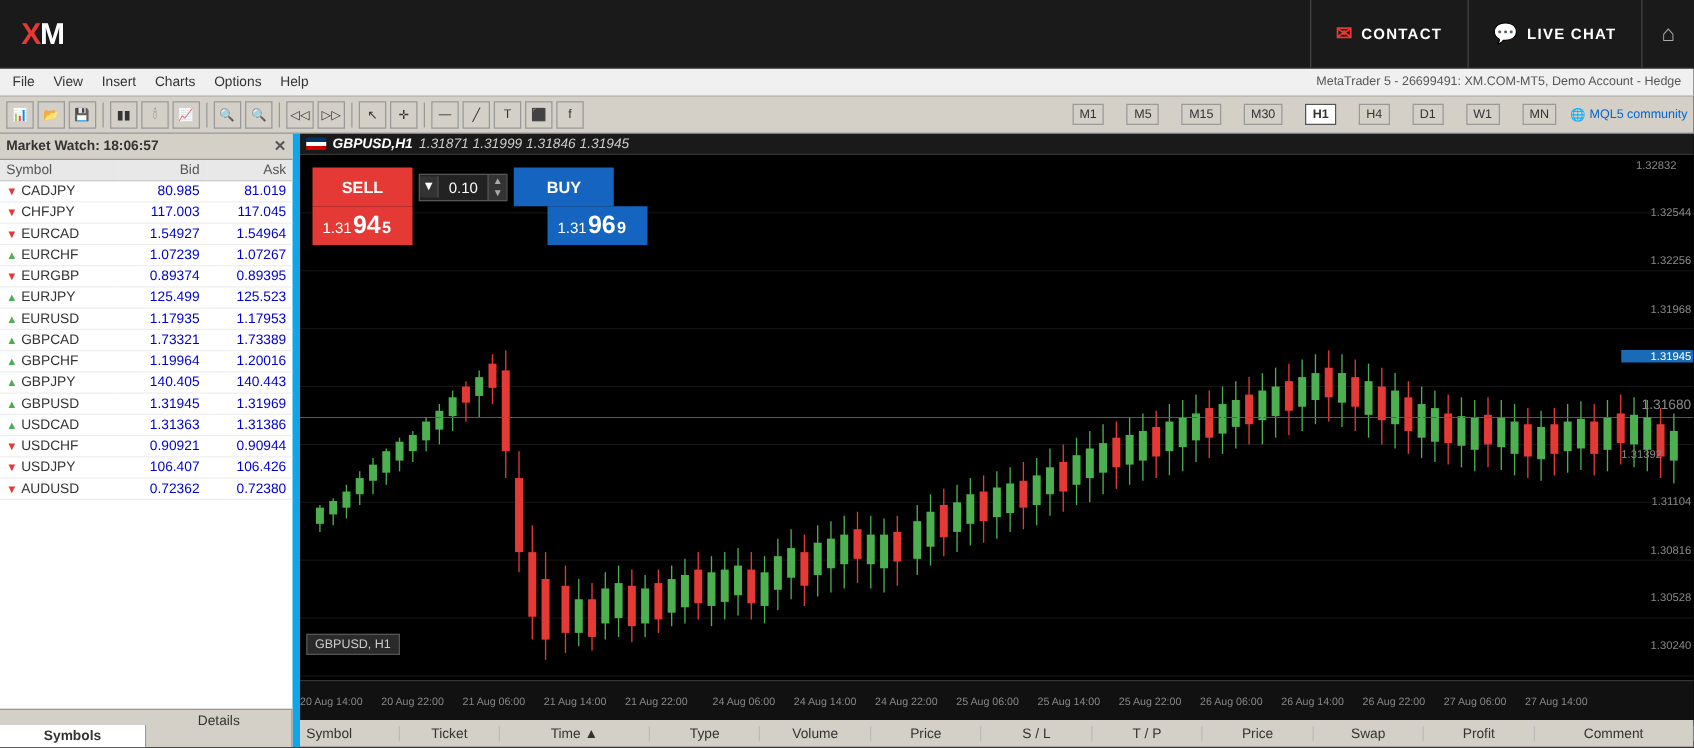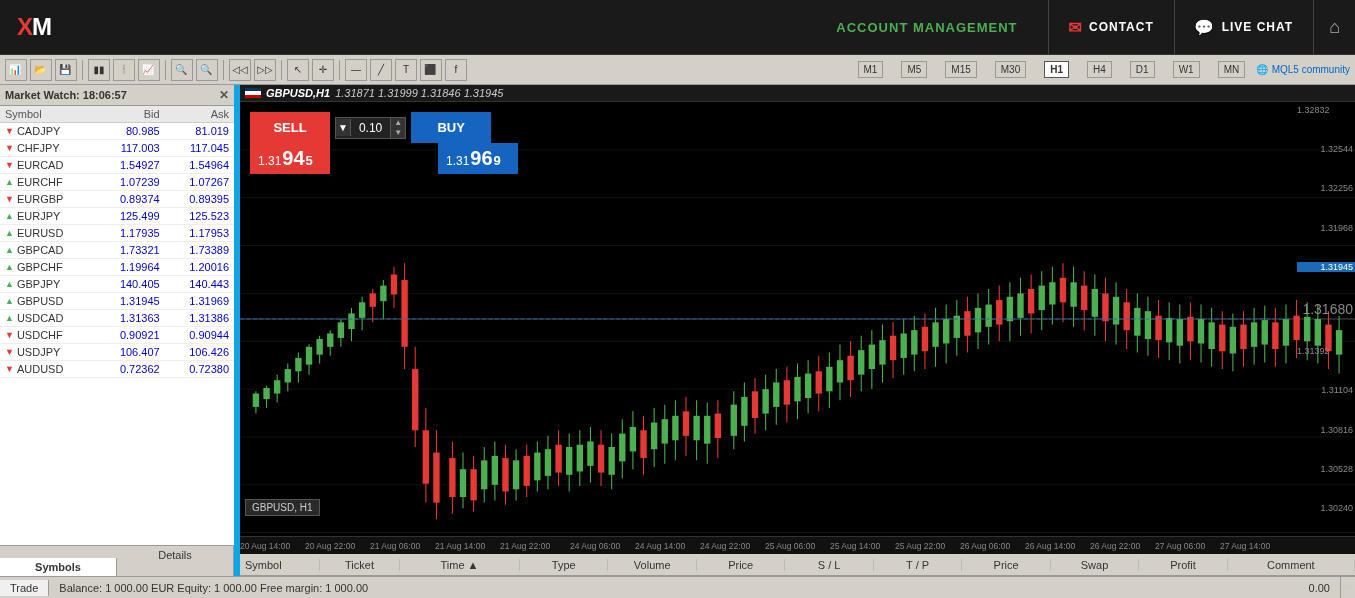--- a/index.html
+++ b/index.html
@@ -423,34 +423,42 @@
 
   <div class="top-nav">
     <div class="logo-area">
       <svg width="90" height="36" viewBox="0 0 90 36">
         <rect x="0" y="0" width="36" height="36" fill="#1a1a1a"></rect>
         <text x="2" y="26" font-size="24" font-weight="bold" fill="#e53935">X</text>
         <text x="17" y="26" font-size="24" font-weight="bold" fill="#fff">M</text>
       </svg>
     </div>
     <div class="nav-spacer"></div>
-    <div class="nav-account-mgmt">ACCOUNT MANAGEMENT</div>
     <div class="nav-contact">
       <span class="envelope-icon">✉</span>
       <span>CONTACT</span>
     </div>
     <div class="nav-livechat">
       <span class="chat-icon">💬</span>
       <span>LIVE CHAT</span>
     </div>
     <div class="nav-home">
       <span>⌂</span>
     </div>
   </div>
 
+  <div class="menu-bar">
+    <span class="menu-item">File</span>
+    <span class="menu-item">View</span>
+    <span class="menu-item">Insert</span>
+    <span class="menu-item">Charts</span>
+    <span class="menu-item">Options</span>
+    <span class="menu-item">Help</span>
+    <span class="menu-info">MetaTrader 5 - 26699491: XM.COM-MT5, Demo Account - Hedge</span>
+  </div>
 
   <div class="toolbar">
 
     <div class="tb-btn" title="New Chart">📊</div>
     <div class="tb-btn">📂</div>
     <div class="tb-btn">💾</div>
     <div class="tb-separator"></div>
     <div class="tb-btn">▮▮</div>
     <div class="tb-btn">🕯</div>
     <div class="tb-btn">📈</div>
@@ -929,38 +937,38 @@
                 </div>
                 <div class="price-buy">
                   <span class="price-prefix">1.31</span>
                   <span class="price-main">96</span>
                   <span class="price-small">9</span>
                 </div>
               </div>
             </div>
 
             <div style="position:absolute;top:0;right:0;bottom:20px;width:58px;display:flex;flex-direction:column;justify-content:space-between;padding:3px 0;">
-              <span style="font-size:9px;color:#888;text-align:left;padding-right:2px;">1.32832</span>
+              <span style="font-size:9px;color:#888;text-align:center;padding-right:2px;">1.32832</span>
               <span style="font-size:9px;color:#888;text-align:right;padding-right:2px;">1.32544</span>
               <span style="font-size:9px;color:#888;text-align:right;padding-right:2px;">1.32256</span>
               <span style="font-size:9px;color:#888;text-align:right;padding-right:2px;">1.31968</span>
               <span style="font-size:9px;color:#fff;background:#1a6bb5;text-align:right;padding-right:2px;">1.31945</span>
-              <span style="font-size:14px;color:#888;text-align:right;padding-right:2px;">1.31680</span>
+              <span style="font-size:11px;color:#888;text-align:right;padding-right:2px;">1.31680</span>
               <span style="font-size:9px;color:#888;text-align:left;padding-right:2px;">1.31392</span>
               <span style="font-size:9px;color:#888;text-align:right;padding-right:2px;">1.31104</span>
               <span style="font-size:9px;color:#888;text-align:right;padding-right:2px;">1.30816</span>
               <span style="font-size:9px;color:#888;text-align:right;padding-right:2px;">1.30528</span>
               <span style="font-size:9px;color:#888;text-align:right;padding-right:2px;">1.30240</span>
             </div>
 
             <div class="chart-symbol-tab">GBPUSD, H1</div>
           </div>
         </div>
 
-        <div class="chart-xaxis" style="height:18px;position:relative;background:#111;border-top:1px solid #333;">
+        <div class="chart-xaxis" style="height:32px;position:relative;background:#111;border-top:1px solid #333;">
           <span style="position:absolute;left:0px;font-size:8.5px;color:#888;">20 Aug 14:00</span>
           <span style="position:absolute;left:65px;font-size:8.5px;color:#888;">20 Aug 22:00</span>
           <span style="position:absolute;left:130px;font-size:8.5px;color:#888;">21 Aug 06:00</span>
           <span style="position:absolute;left:195px;font-size:8.5px;color:#888;">21 Aug 14:00</span>
           <span style="position:absolute;left:260px;font-size:8.5px;color:#888;">21 Aug 22:00</span>
           <span style="position:absolute;left:330px;font-size:8.5px;color:#888;">24 Aug 06:00</span>
           <span style="position:absolute;left:395px;font-size:8.5px;color:#888;">24 Aug 14:00</span>
           <span style="position:absolute;left:460px;font-size:8.5px;color:#888;">24 Aug 22:00</span>
           <span style="position:absolute;left:525px;font-size:8.5px;color:#888;">25 Aug 06:00</span>
           <span style="position:absolute;left:590px;font-size:8.5px;color:#888;">25 Aug 14:00</span>
@@ -983,21 +991,13 @@
         <div class="trade-col">S / L</div>
         <div class="trade-col">T / P</div>
         <div class="trade-col">Price</div>
         <div class="trade-col">Swap</div>
         <div class="trade-col">Profit</div>
         <div class="trade-col" style="flex:1.5;">Comment</div>
       </div>
     </div>
   </div>
 
-  <div class="bottom-bar">
-    <div class="bottom-tabs">
-      <div class="bottom-tab active">Trade</div>
-    </div>
-    <div class="bottom-balance">Balance: 1 000.00 EUR  Equity: 1 000.00  Free margin: 1 000.00</div>
-    <div class="bottom-profit">0.00</div>
-    <div style="width:15px;height:100%;border-left:1px solid #999;display:flex;align-items:center;justify-content:center;cursor:pointer;">≫</div>
-  </div>
 </div>
 
 </body></html>

